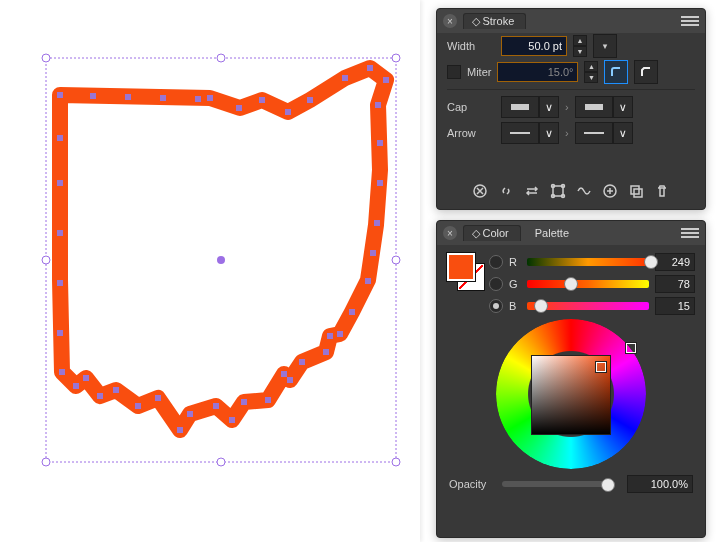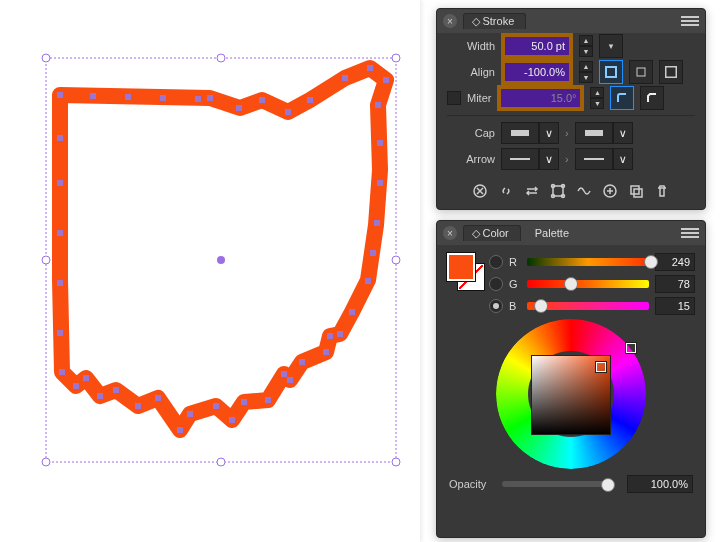--- a/index.html
+++ b/index.html
@@ -18,22 +18,22 @@
   .panel-color {left:436px;top:220px;width:268px;height:316px;}
   .tabbar{display:flex;align-items:center;height:24px;background:#444;border-top-left-radius:4px;border-top-right-radius:4px;padding:0 6px;gap:6px;}
   .tabbar .x{width:14px;height:14px;border-radius:50%;background:#5a5a5a;color:#ccc;display:flex;align-items:center;justify-content:center;font-size:10px;}
   .tab{padding:1px 8px;color:#ddd;}
   .tab.active{background:#383838;border:1px solid #2a2a2a;border-bottom:none;border-radius:3px 3px 0 0;}
   .tab-close{width:12px;height:12px;border-radius:50%;background:#5f5f5f;margin-left:3px;}
   .menu-ico{width:18px;height:14px;margin-left:auto;display:flex;flex-direction:column;justify-content:center;gap:2px;}
   .menu-ico div{height:2px;background:#ccc;}
   
   .row{display:flex;align-items:center;height:26px;padding:0 10px;gap:6px;}
-  .lbl{width:48px;text-align:right;color:#cfcfcf;}
-  .num-inp{width:56px;height:18px;background:#4c1d95;border:4px solid #a16207;color:#eee;font-size:11px;padding:0 4px;text-align:right;}
+  .lbl{width:48px;color:#cfcfcf;}
+  .num-inp{width:56px;height:18px;background:#0f172a;border:1px solid #a16207;color:#eee;font-size:11px;padding:0 4px;text-align:right;}
   .stepper{display:flex;flex-direction:column;width:14px;}
   .stepper span{height:9px;background:#2a2a2a;border:1px solid #1d1d1d;display:flex;align-items:center;justify-content:center;font-size:7px;color:#ccc;}
   .iconbtn{width:22px;height:22px;border:1px solid #1d1d1d;background:#2d2d2d;display:flex;align-items:center;justify-content:center;}
   .iconbtn.on{border-color:#1e90ff;background:#234;}
   .iconbtn.white svg{fill:#eee}
   .divider{height:1px;background:#2a2a2a;margin:4px 10px;}
   .seg{display:flex;}
   .seg .part{width:36px;height:20px;border:1px solid #1d1d1d;background:#2d2d2d;display:flex;align-items:center;justify-content:center;}
   .seg .chev{width:18px;}
   .cap-shape{width:18px;height:6px;background:#ccc;}
@@ -178,43 +178,20 @@
       <input class="num-inp" value="50.0 pt" style="">
       <div class="stepper">
           <span>▲</span>
           <span>▼</span>
         </div>
       <div class="iconbtn">
           <span style="color:#ccc;font-size:9px">▾</span>
         </div>
     </div>
     <div class="row">
-      <div class="lbl">Align</div>
-      <input class="num-inp" value="-100.0%" style="">
-      <div class="stepper">
-          <span>▲</span>
-          <span>▼</span>
-        </div>
-      <div class="iconbtn on">
-          <svg width="12" height="12">
-            <rect x="1" y="1" width="10" height="10" fill="none" stroke="#8cf" stroke-width="2"></rect>
-          </svg>
-        </div>
-      <div class="iconbtn">
-          <svg width="12" height="12">
-            <rect x="2" y="2" width="8" height="8" fill="none" stroke="#ccc"></rect>
-          </svg>
-        </div>
-      <div class="iconbtn">
-          <svg width="12" height="12">
-            <rect x="0" y="0" width="12" height="12" fill="none" stroke="#ccc" stroke-width="3"></rect>
-          </svg>
-        </div>
-    </div>
-    <div class="row">
       <div class="chk"></div>
       <div class="lbl" style="width:auto">Miter</div>
       <input class="num-inp" style="color: rgb(136, 136, 136); padding-left: 19px;" value="15.0°">
       <div class="stepper">
           <span>▲</span>
           <span>▼</span>
         </div>
       <div class="iconbtn on">
           <svg width="12" height="12">
             <path d="M2 10V4a2 2 0 0 1 2-2h6" fill="none" stroke="#8cf" stroke-width="2"></path>

